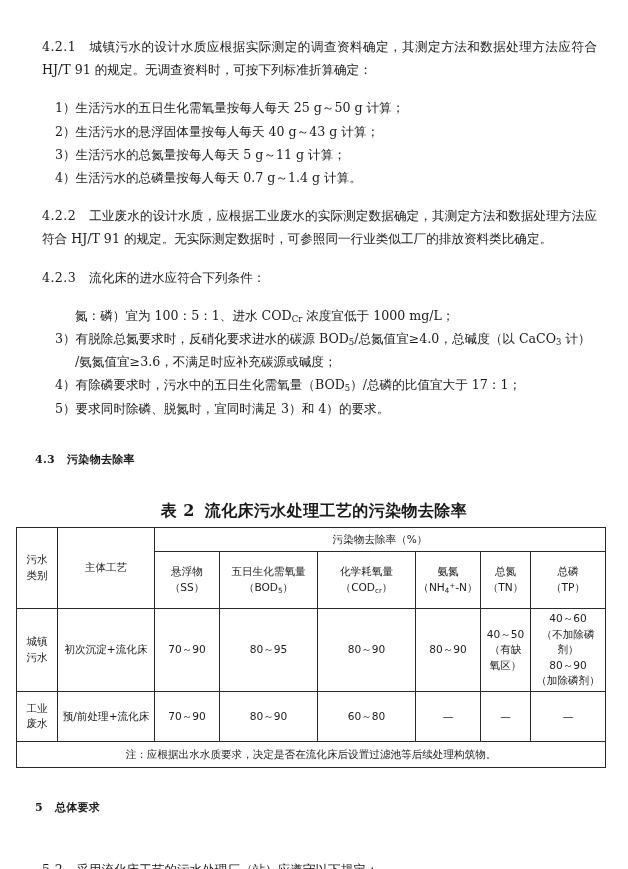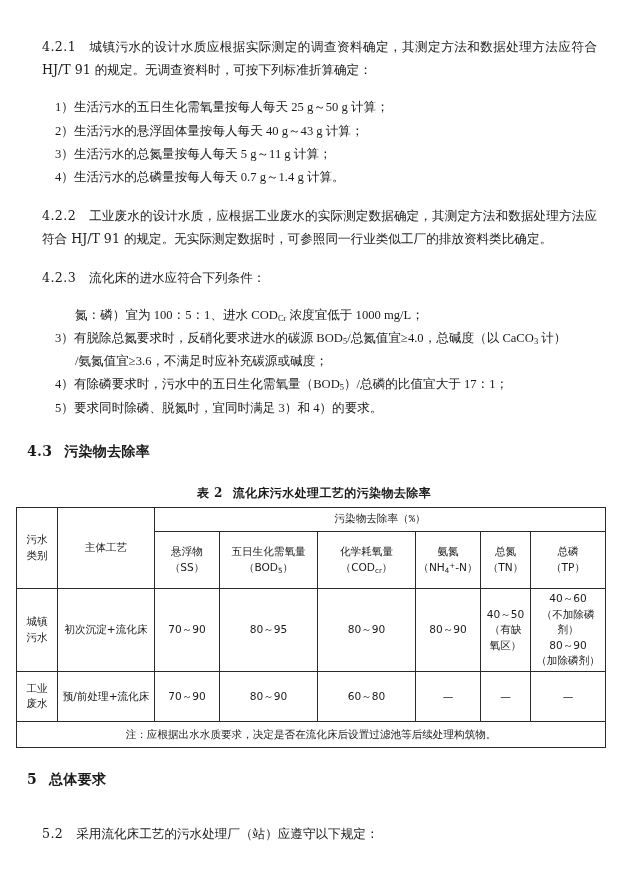--- a/index.html
+++ b/index.html
@@ -39,52 +39,51 @@
 
   
   .subitem {
     font-size: 12.6px;
     line-height: 23.2px;
     text-align: justify;
     text-justify: inter-ideograph;
     margin: 0;
     padding: 0 32px 0 27px;
     text-indent: 28px;
-    font-family: Liberation Serif, serif;
   }
   .subitem.cont { text-indent: 0; margin-left: 48px; }
 
   
   .heading {
-    font-size: 14px;
+    font-size: 11px;
     font-weight: bold;
     line-height: 23px;
     padding: 0 2px 0 27px;
-    margin: 0;
+    margin: 8px;
     letter-spacing: 0.3px;
   }
   .heading .gap { display: inline-block; width: 12px; }
 
   .spacer-14 { height: 14px; }
   .spacer-10 { height: 10px; }
   .spacer-8  { height: 8px; }
   .spacer-6  { height: 6px; }
   .spacer-20 { height: 20px; }
 
   sub, sup {
     font-size: 67%;
     line-height: 0;
   }
   sub { vertical-align: -0.25em; }
   sup { vertical-align: 0.45em; }
 
   
   .table-caption {
     text-align: center;
-    font-size: 12px;
+    font-size: 16px;
     font-weight: bold;
     letter-spacing: 0.4px;
     margin: 0;
     padding: 0 0 5px 0;
   }
   .table-caption .gap { display: inline-block; width: 10px; }
 
   table.t2 {
     border-collapse: collapse;
     width: 589px;
@@ -104,21 +103,21 @@
   }
   table.t2 .col-a { width: 41px; }
   table.t2 .col-b { width: 97px; }
   table.t2 .col-c { width: 65px; }
   table.t2 .col-d { width: 98px; }
   table.t2 .col-e { width: 98px; }
   table.t2 .col-f { width: 65px; }
   table.t2 .col-g { width: 50px; }
   table.t2 .col-h { width: 75px; }
 
-  .grouphdr { font-size: 10.6px; height: 19px; font-family: Liberation Mono, monospace; }
+  .grouphdr { font-size: 10.6px; height: 19px; }
   .hdr-cell { height: 52px; font-size: 10.6px; }
   .body-cell-tall { height: 78px; margin-left: 44px; }
   .body-cell-short { height: 45px; }
   .note-row td {
     text-align: left;
     padding-left: 34px;
     font-size: 10.6px;
     height: 21px;
   }
   .stack { display: block; }

